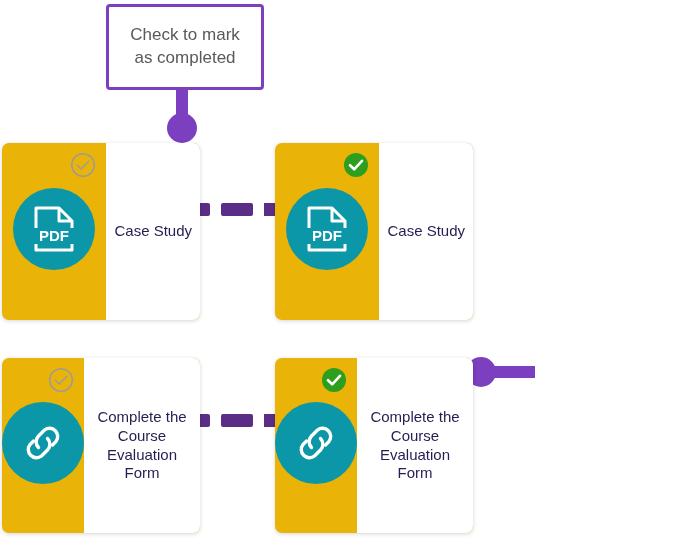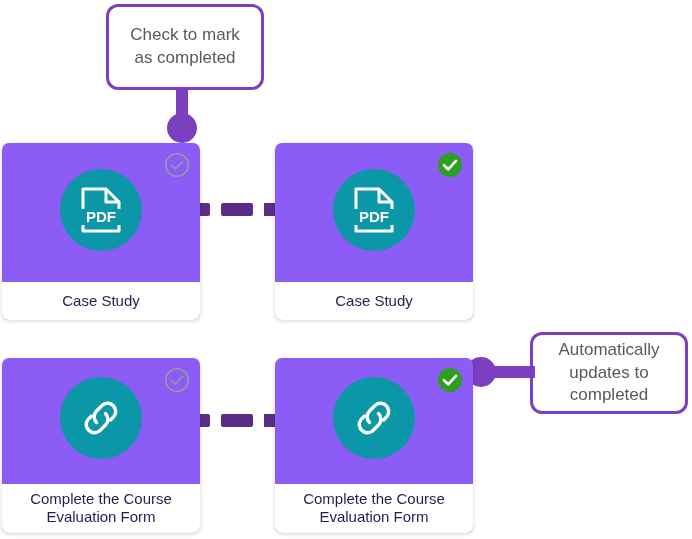--- a/index.html
+++ b/index.html
@@ -18,21 +18,21 @@
     width: 692px;
     height: 539px;
   }
 
   
   .callout {
     position: absolute;
     box-sizing: border-box;
     background: #ffffff;
     border: 3px solid #7b3fbf;
-    border-radius: 12px;
+    border-radius: 4px;
     display: flex;
     align-items: center;
     justify-content: center;
     text-align: center;
     color: #58595b;
     font-size: 17px;
     line-height: 1.35;
     padding: 6px 10px;
   }
   #callout-top {
@@ -92,26 +92,26 @@
     width: 130px;
     height: 34px;
   }
   #arrow-top { left: 178px; top: 192px; }
   #arrow-bottom { left: 178px; top: 403px; }
 
   
   .card {
     position: absolute;
     box-sizing: border-box;
-    background: #8b5cf6;
+    background: #eab308;
     border-radius: 7px;
     box-shadow: 0 1px 4px rgba(0,0,0,0.17);
     overflow: hidden;
     display: flex;
-    flex-direction: column;
+    flex-direction: row;
   }
   #card-tl { left: 2px;   top: 143px; width: 198px; height: 177px; }
   #card-tr { left: 275px; top: 143px; width: 198px; height: 177px; }
   #card-bl { left: 2px;   top: 358px; width: 198px; height: 175px; }
   #card-br { left: 275px; top: 358px; width: 198px; height: 175px; }
 
   .card-body {
     flex: 1;
     position: relative;
     display: flex;
@@ -153,23 +153,20 @@
 <body>
 
 <div class="stage">
 
   <div class="callout" id="callout-top">
     <span>Check to mark as completed</span>
   </div>
   <div class="conn-vline" id="conn-top-stem"></div>
   <div id="conn-top-dot"></div>
 
-  <div class="callout" id="callout-right">
-    <span>Automatically updates to completed</span>
-  </div>
   <div id="conn-right-stem"></div>
   <div id="conn-right-dot"></div>
 
   <svg class="arrow" id="arrow-top" viewBox="0 0 130 34">
     <rect x="0" y="11" width="32" height="13" rx="2" fill="#5b2d87"></rect>
     <rect x="43" y="11" width="32" height="13" rx="2" fill="#5b2d87"></rect>
     <path d="M86 11 H104 V2 L129 17.5 L104 33 V24 H86 Z" fill="#5b2d87"></path>
   </svg>
 
   <svg class="arrow" id="arrow-bottom" viewBox="0 0 130 34">

